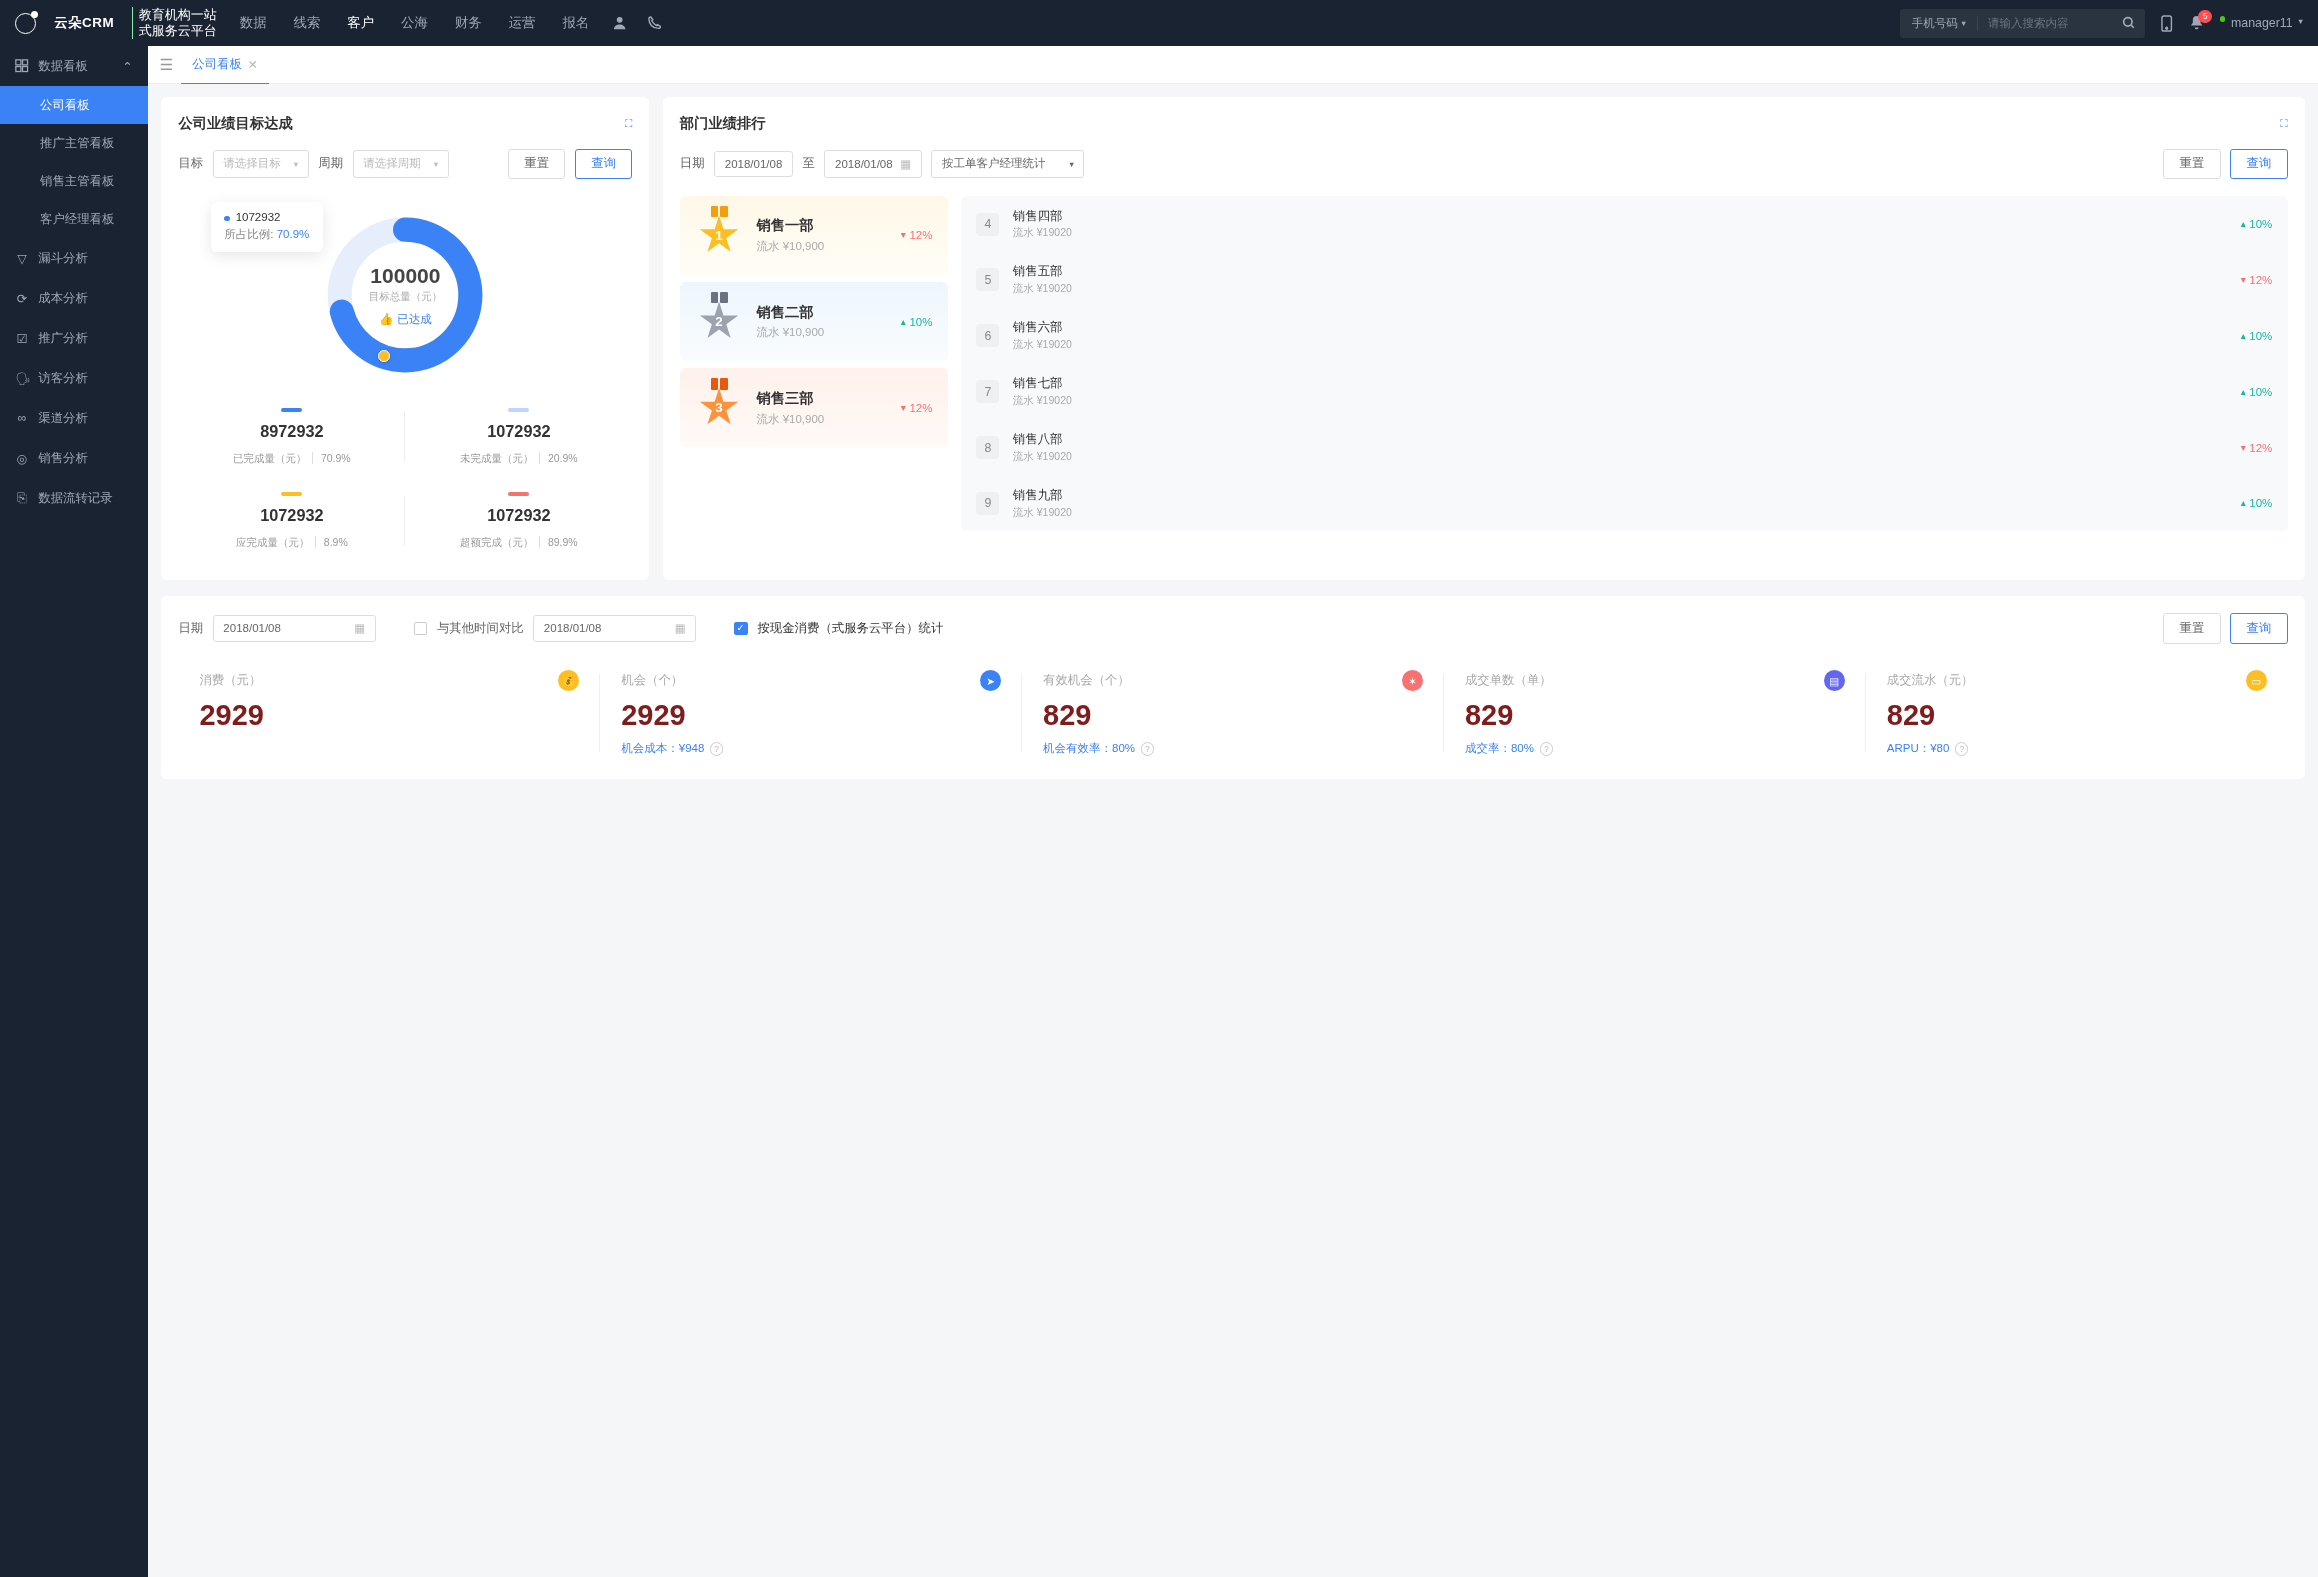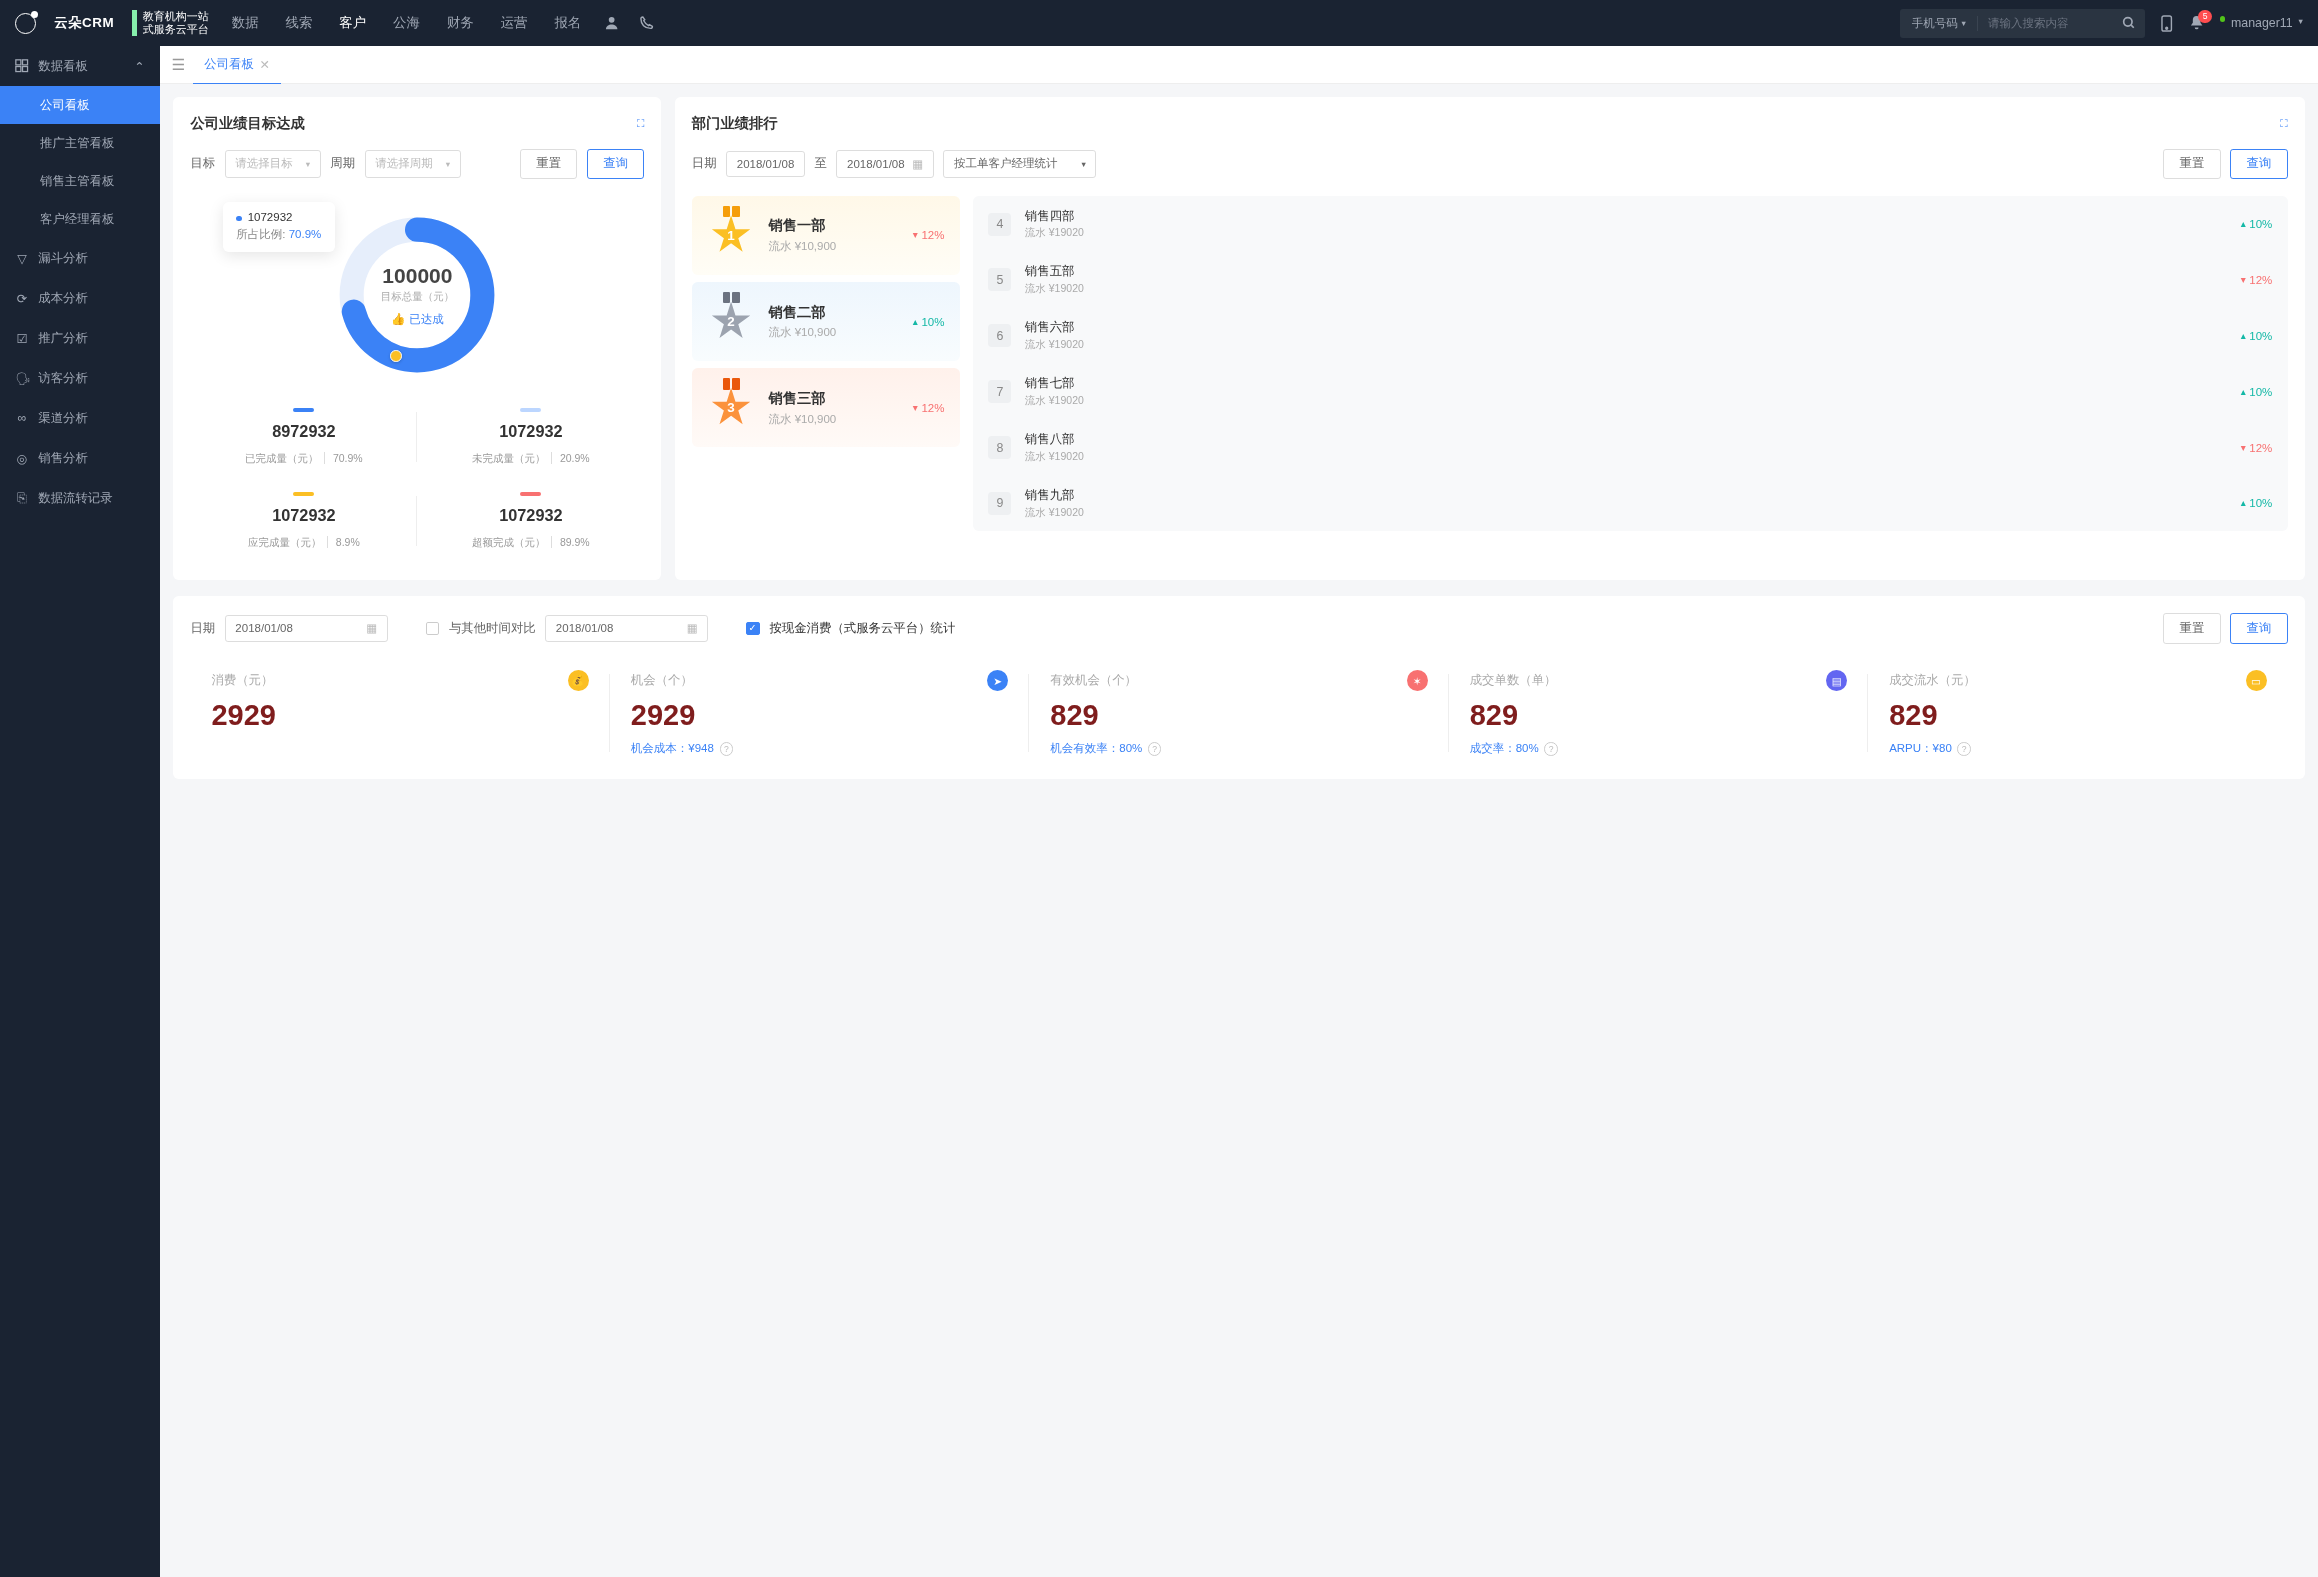--- a/index.html
+++ b/index.html
@@ -2,36 +2,36 @@
 <html><head>
 <meta charset="utf-8">
 <style>
 *{box-sizing:border-box;margin:0;padding:0;font-family:-apple-system,BlinkMacSystemFont,"PingFang SC","Hiragino Sans GB","Microsoft YaHei",sans-serif}
 body{background:#f5f6f8;color:#333;font-size:12.4px}
 .topbar{background:#1a2332;height:46px;display:flex;align-items:center;padding:0 15.3px;color:#a0a8b5}
 .logo{display:flex;align-items:center;gap:18px;color:#fff;font-size:11.5px;margin-right:23px}
 .logo-icon{width:21px;height:21px;border:1.9px solid #fff;border-radius:50%;position:relative}
 .logo-icon:before{content:"";position:absolute;width:7.6px;height:7.6px;background:#fff;border-radius:50%;top:-2.9px;right:-2.9px}
 .logo-text{font-weight:700;font-size:13.4px;letter-spacing:0.5px}
-.logo-sub{font-size:11px;border-left:5px solid #86efac;padding-left:5.7px;line-height:1.2}
+.logo-sub{font-size:13px;border-left:1px solid #86efac;padding-left:5.7px;line-height:1.2}
 .topnav{display:flex;gap:27px}
 .topnav-item{color:#a0a8b5;cursor:pointer;font-size:13.4px}
 .topnav-item.active{color:#fff}
 .topbar-right{margin-left:auto;display:flex;align-items:center;gap:15.3px}
 .search-wrap{display:flex;align-items:center;background:#2a3441;border-radius:2.9px;height:29px}
 .search-sel{padding:0 11.5px;border-right:1px solid #3a4451;color:#a0a8b5;display:flex;align-items:center;gap:3.8px;font-size:11.5px}
 .search-inp{background:transparent;border:0;color:#fff;padding:0 9.6px;width:134px;outline:0;font-size:11.5px}
 .search-inp::placeholder{color:#6b7380}
 .search-btn{padding:0 9.6px;color:#a0a8b5}
 .top-icon{color:#a0a8b5;cursor:pointer;position:relative}
 .badge{position:absolute;top:-5.7px;right:-7.6px;background:#ff4d4f;color:#fff;border-radius:50%;width:13.4px;height:13.4px;font-size:8.6px;display:flex;align-items:center;justify-content:center}
 .user{display:flex;align-items:flex-start;gap:5.7px;color:#a0a8b5}
 .user-dot{width:5.7px;height:5.7px;background:#52c41a;border-radius:50%}
 .layout{display:flex;height:calc(100vh - 46px)}
-.sidebar{width:160px;background:#1a2332;color:#a0a8b5;overflow-y:auto}
+.sidebar{width:148px;background:#1a2332;color:#a0a8b5;overflow-y:auto}
 .side-group{padding:11.5px 15.3px;display:flex;align-items:center;gap:9.6px;cursor:pointer;font-size:12.4px}
 .side-group .chev{margin-left:auto}
 .side-item{padding:10.5px 15.3px 10.5px 40px;cursor:pointer;font-size:12.4px}
 .side-item.active{background:#3b82f6;color:#fff}
 .main{flex:1;overflow:auto;background:#f5f6f8}
 .tabs-row{background:#fff;height:38px;display:flex;align-items:center;padding:0 11.5px;gap:7.6px;border-bottom:1px solid #eee}
 .hamburger{color:#999;font-size:15.3px;cursor:pointer}
 .tab{padding:0 11.5px;height:38px;display:flex;align-items:center;gap:5.7px;color:#3b82f6;border-bottom:1.9px solid #3b82f6;font-size:12.4px}
 .tab-close{color:#bbb;cursor:pointer}
 .content{padding:13.4px;display:flex;flex-direction:column;gap:16px}

